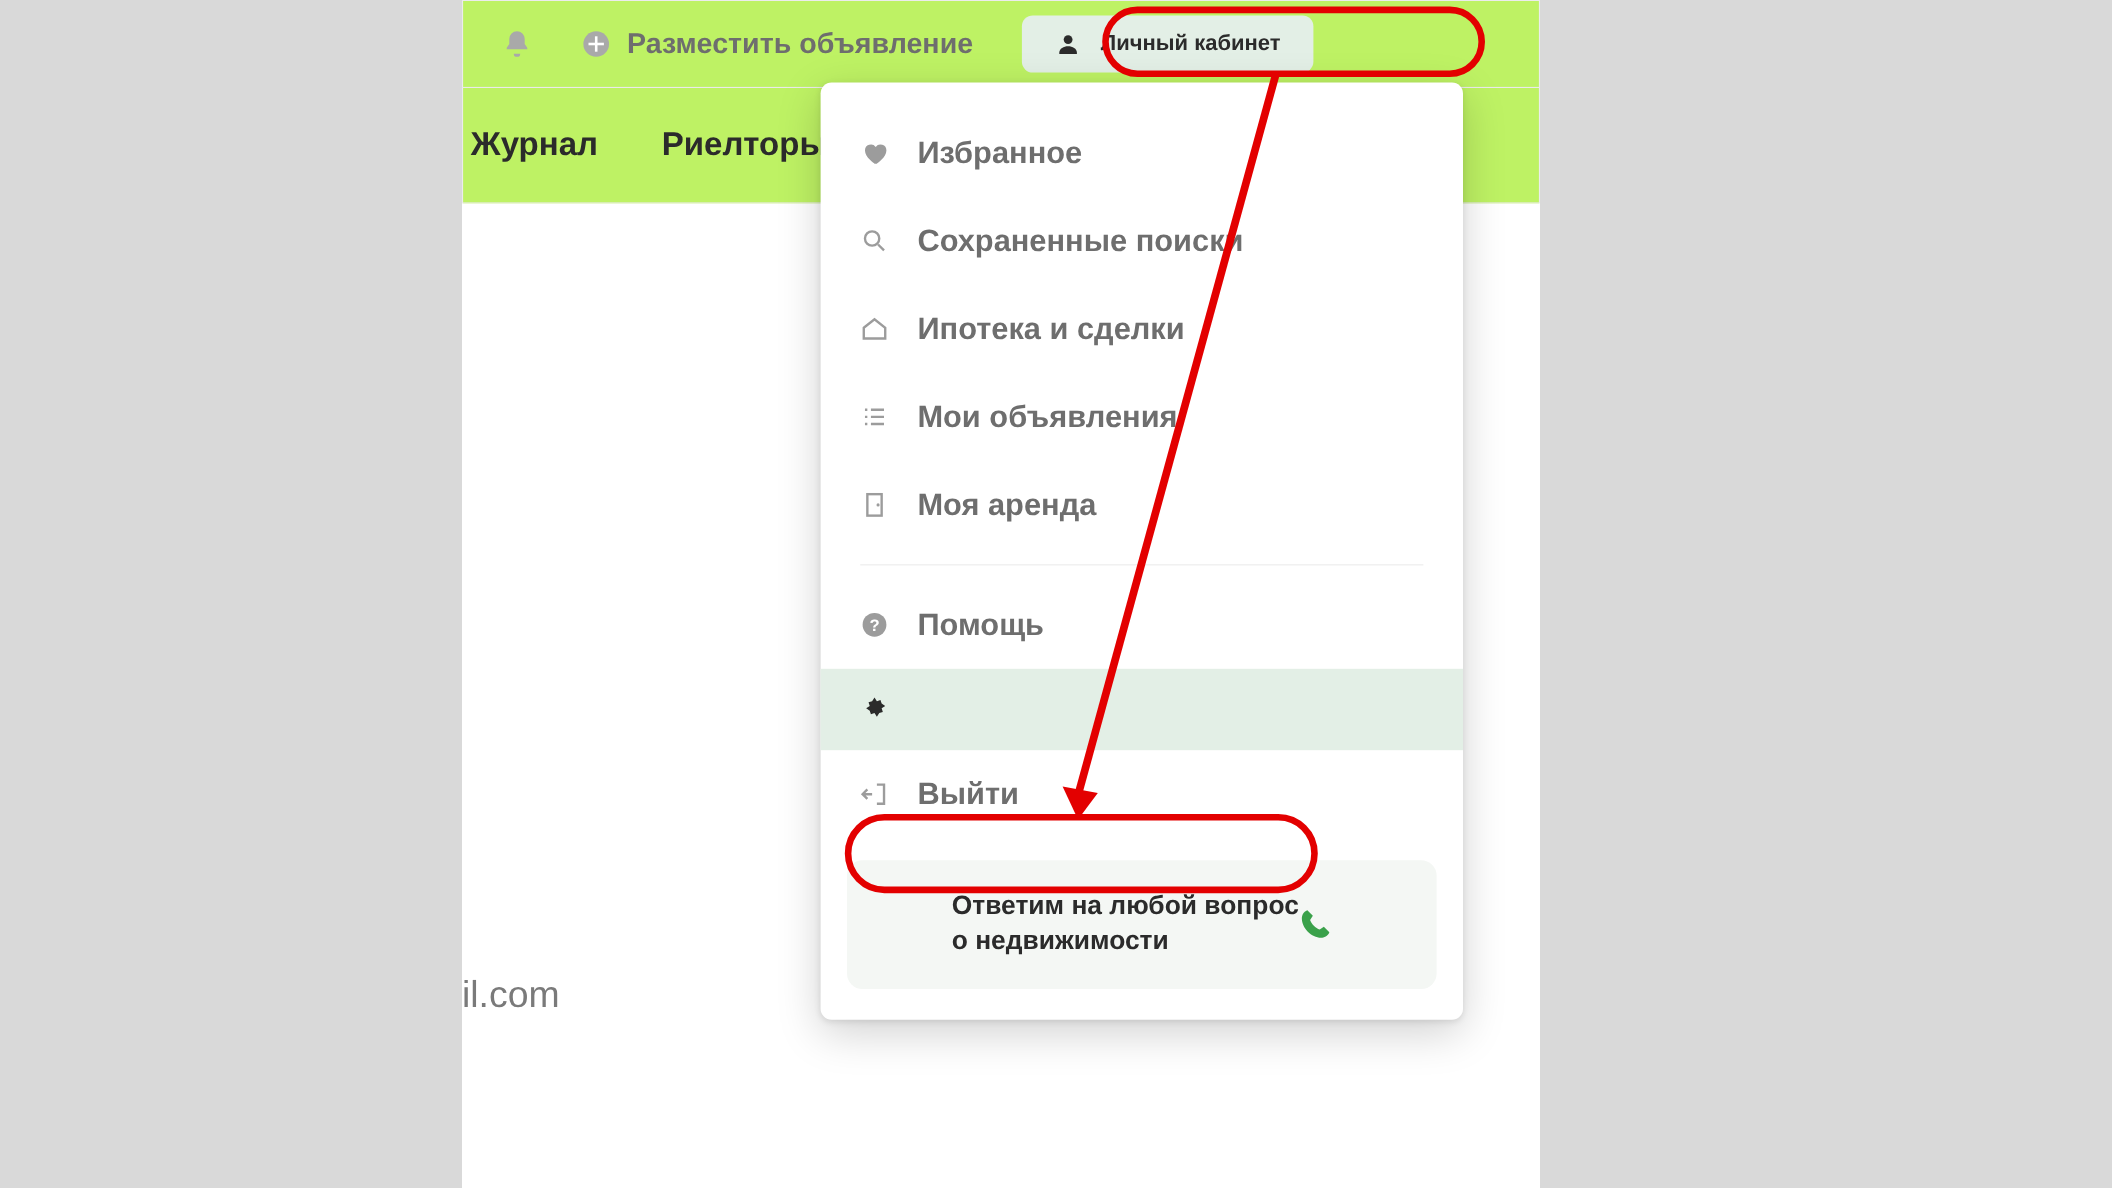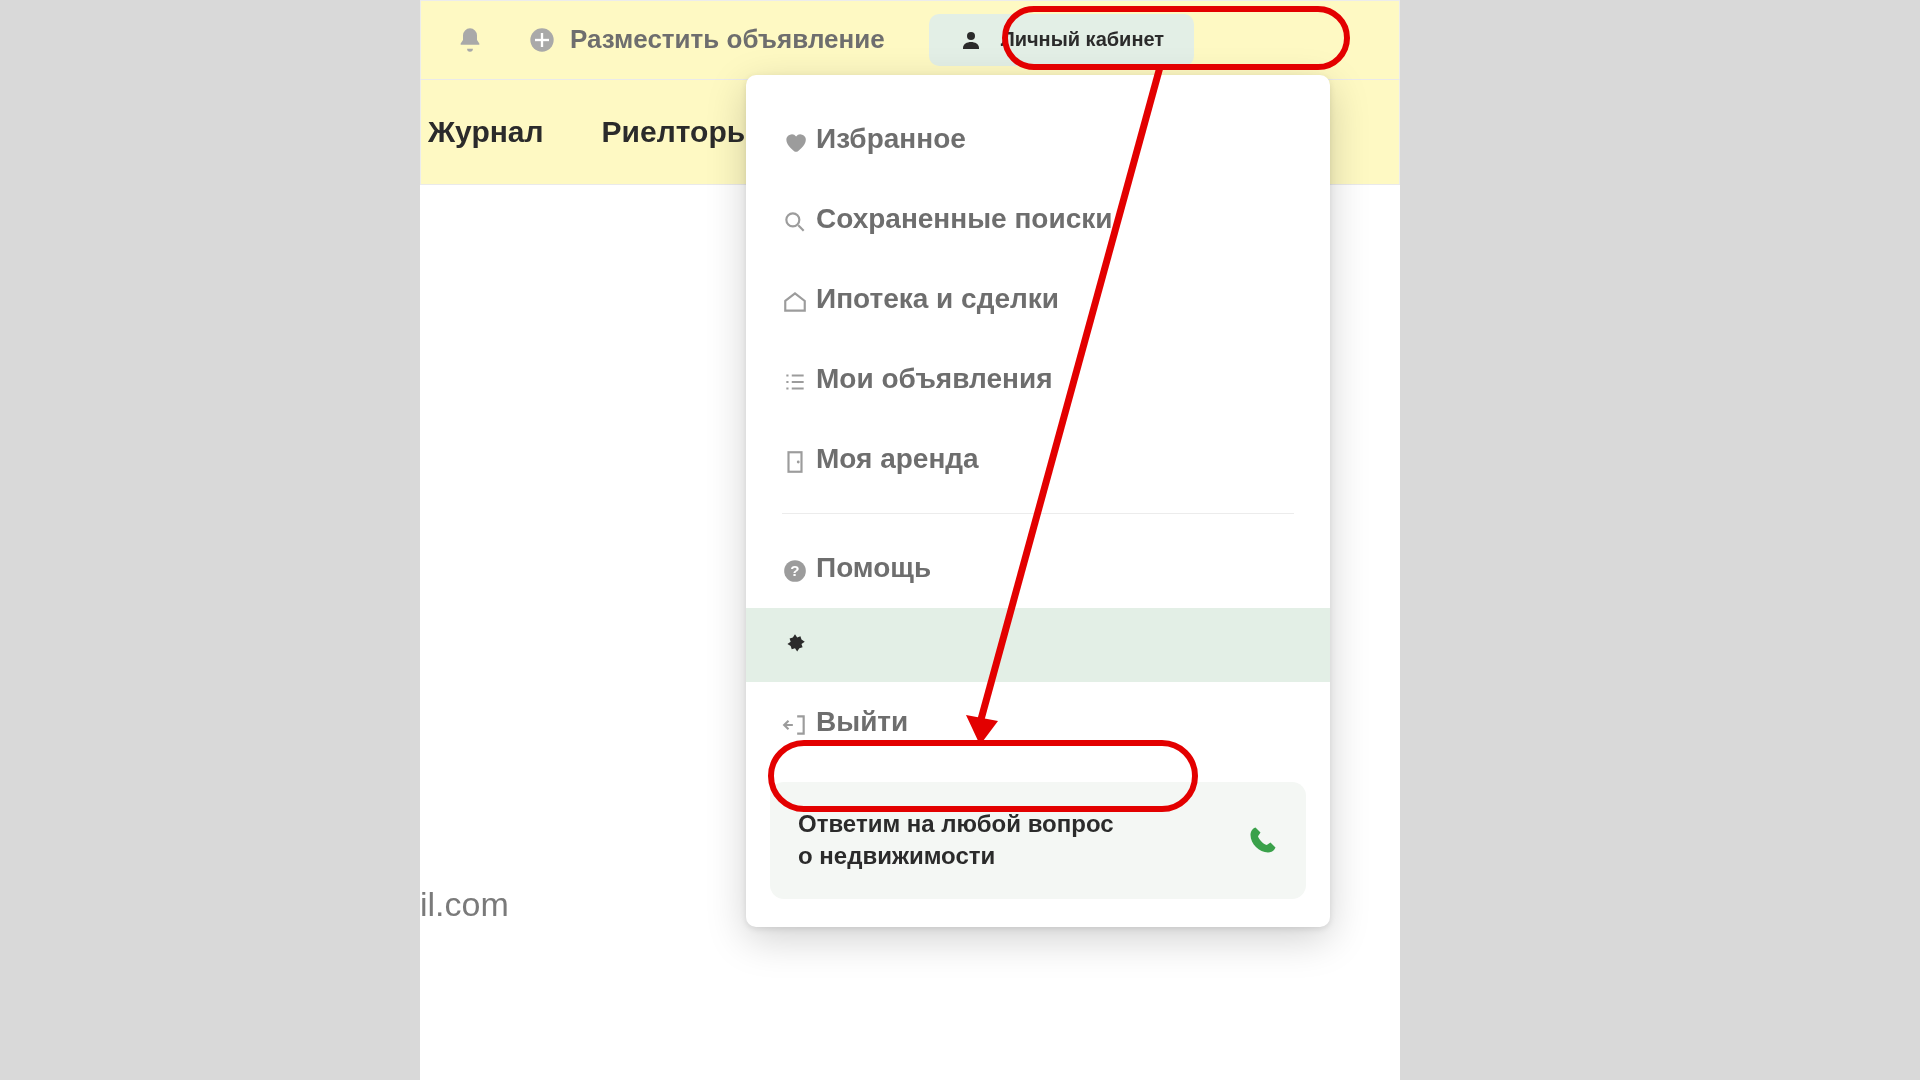--- a/index.html
+++ b/index.html
@@ -4,21 +4,21 @@
 <style>
   * { box-sizing: border-box; margin: 0; padding: 0; }
   html, body { width: 1920px; height: 1080px; font-family: Arial, Helvetica, sans-serif; }
   body { background: #d9d9d9; overflow: hidden; }
 
   
   .stage {
     position: absolute;
     left: 420px; top: 0;
     width: 980px; height: 1080px;
-    background: #fef9c3;
+    background: #bef264;
     box-shadow: 0 0 0 1px #ececec inset;
   }
 
   
   .topbar {
     height: 80px;
     border-bottom: 1px solid #eaeaea;
     display: flex;
     align-items: center;
     padding-left: 36px;
@@ -62,36 +62,36 @@
     position: absolute;
     left: 326px; top: -110px;
     width: 584px;
     background: #ffffff;
     border-radius: 10px;
     box-shadow: 0 12px 40px rgba(0,0,0,0.18), 0 2px 6px rgba(0,0,0,0.10);
     padding-top: 24px;
     padding-bottom: 28px;
   }
   .menu-item {
-    display: flex; align-items: flex-end; gap: 8px;
+    display: flex; align-items: center; gap: 26px;
     padding: 24px 36px;
     font-size: 28px; font-weight: 600; color: #6e6e6e;
     cursor: pointer;
   }
   .menu-item .mi-icon { width: 26px; height: 26px; fill: #9c9c9c; flex: 0 0 26px; }
   .menu-item.highlight { background: #e3efe6; color:#2b2b2b }
   .menu-item.highlight .mi-icon { fill:#2b2b2b; }
   .menu-sep { height: 1px; background: #ececec; margin: 14px 36px; }
 
   .help-card {
     margin: 20px 24px 0 24px;
     background: #f4f7f4;
     border-radius: 14px;
     padding: 26px 28px;
-    display: flex; align-items: center; justify-content: space-between;
+    display: flex; align-items: center; justify-content: center;
   }
   .help-card .txt { font-size: 24px; font-weight: 700; color: #2b2b2b; line-height: 1.35; max-width: 400px;}
   .help-card .phone-icon { width: 30px; height: 30px; fill: #3aa14a; }
 
   
   .anno-oval {
     position: absolute;
     border: 6px solid #e30000;
     border-radius: 50px;
     pointer-events: none;

